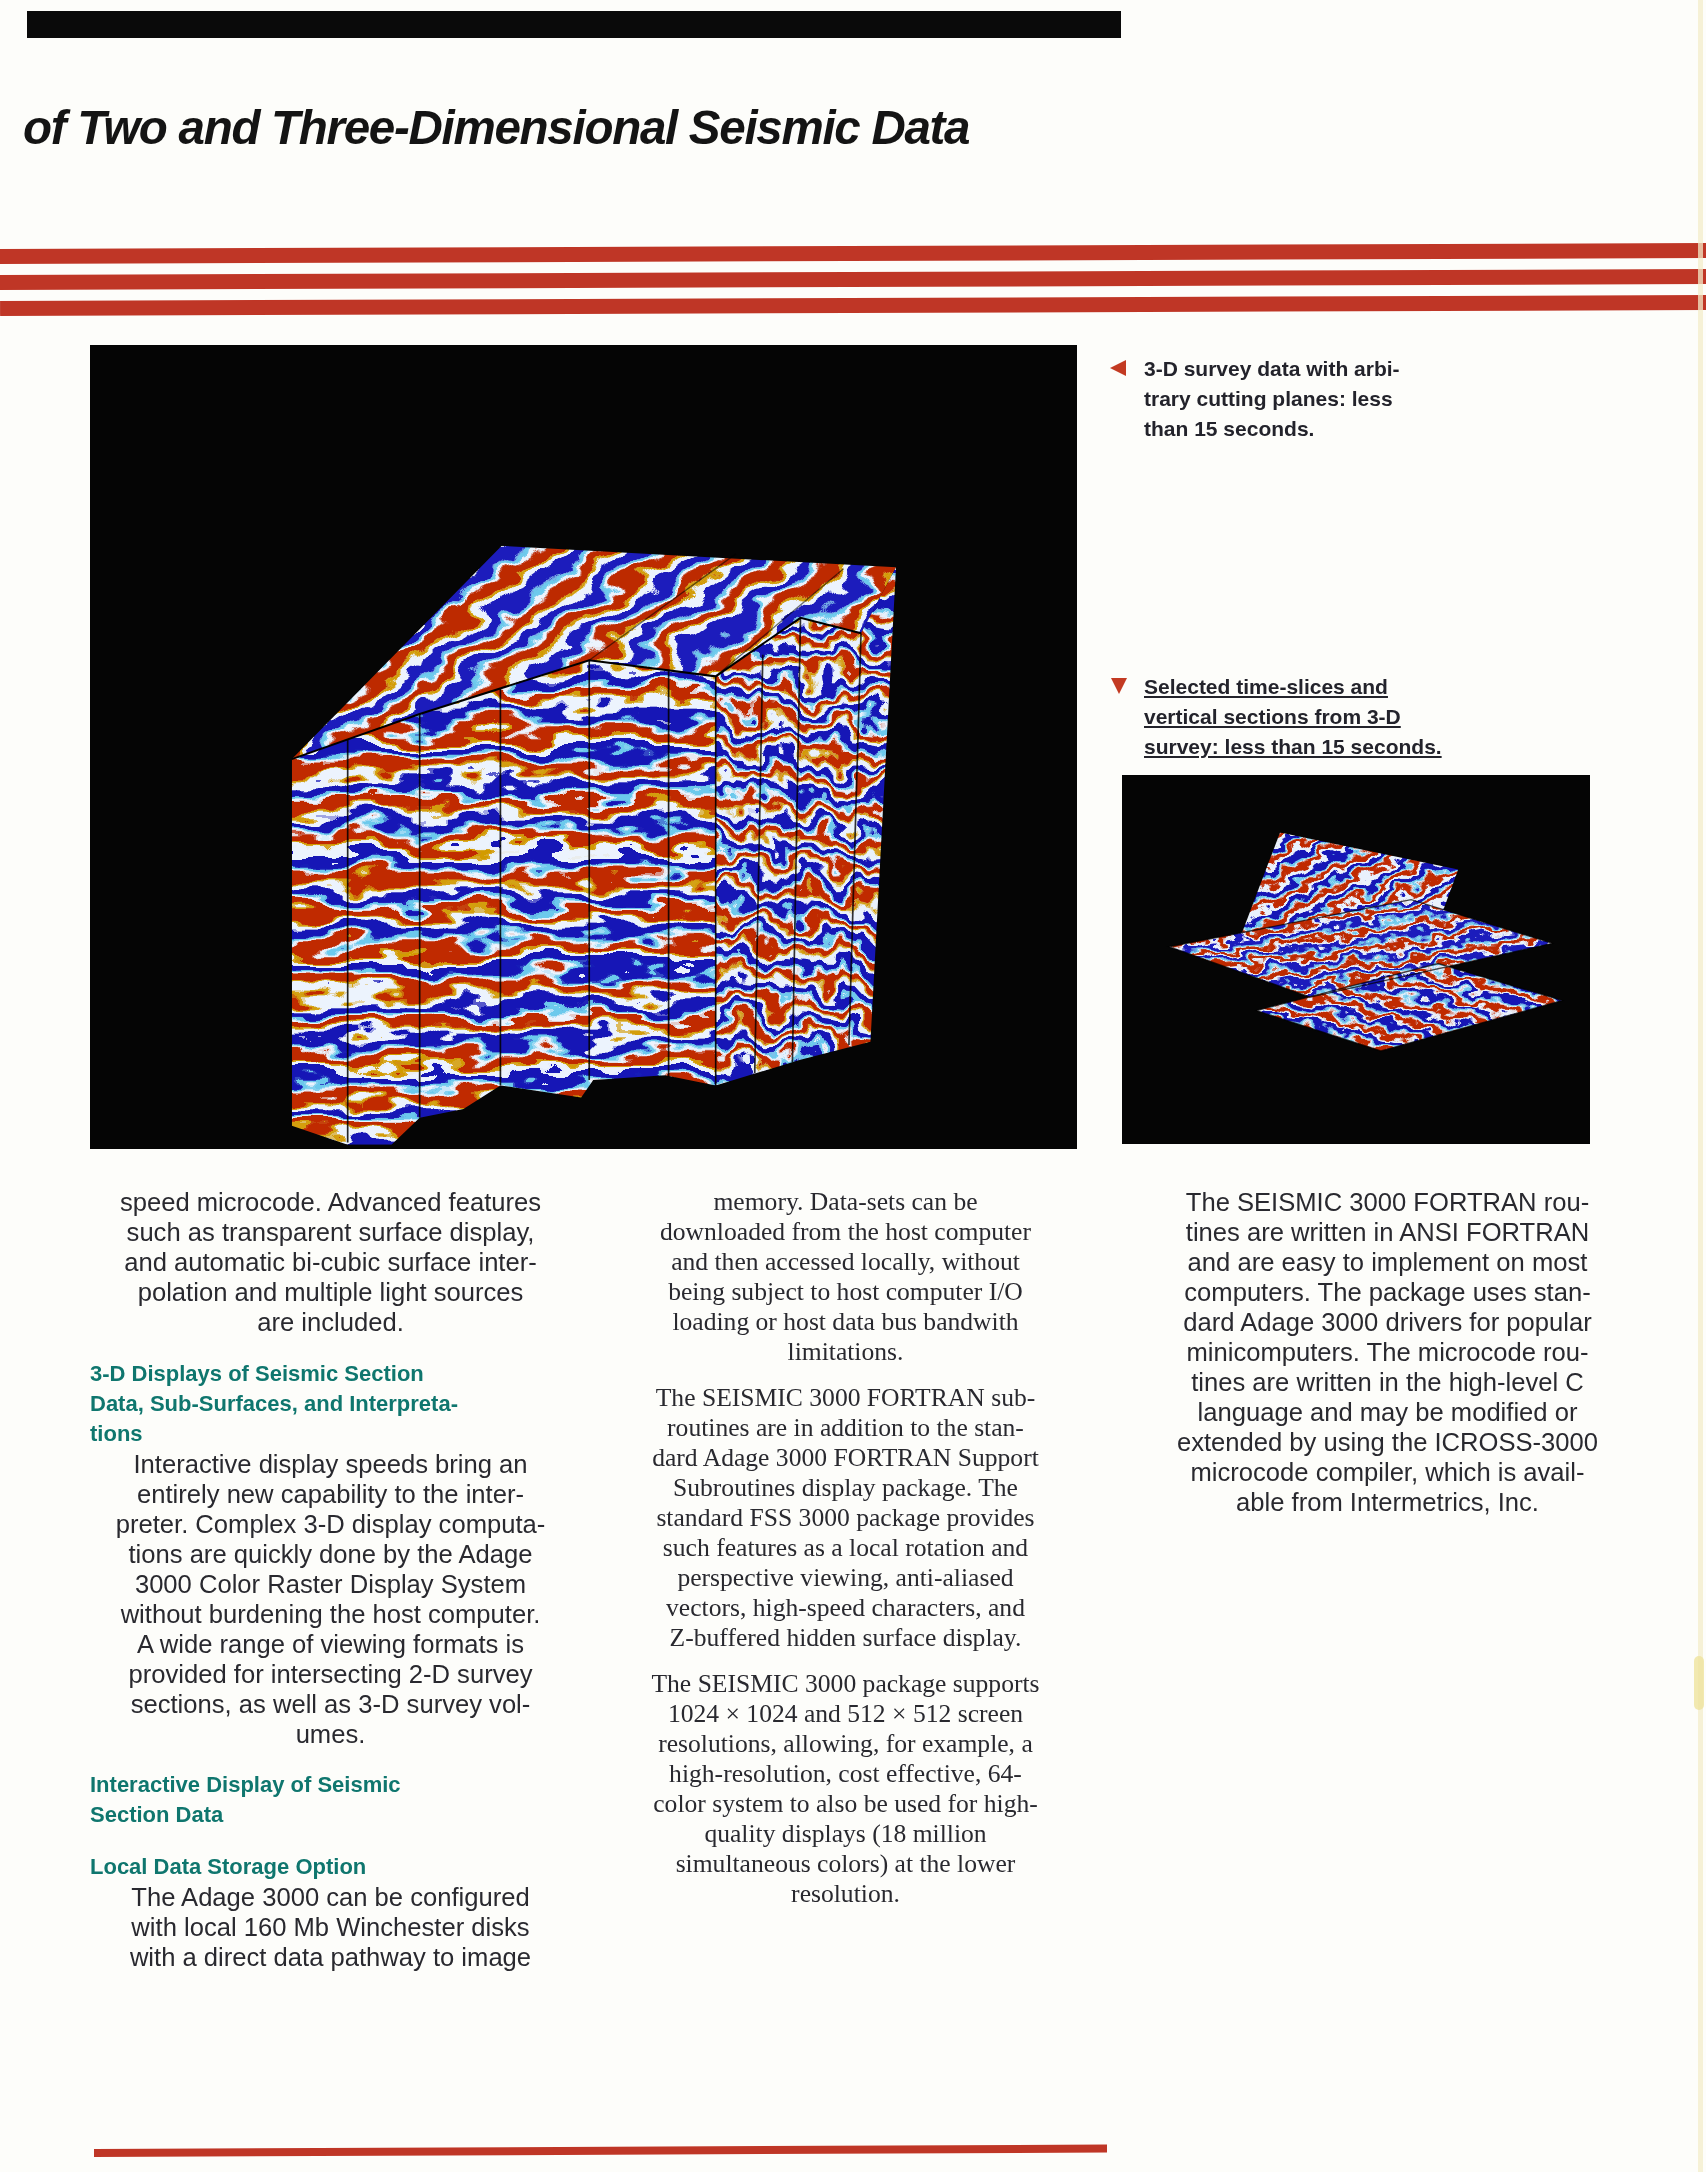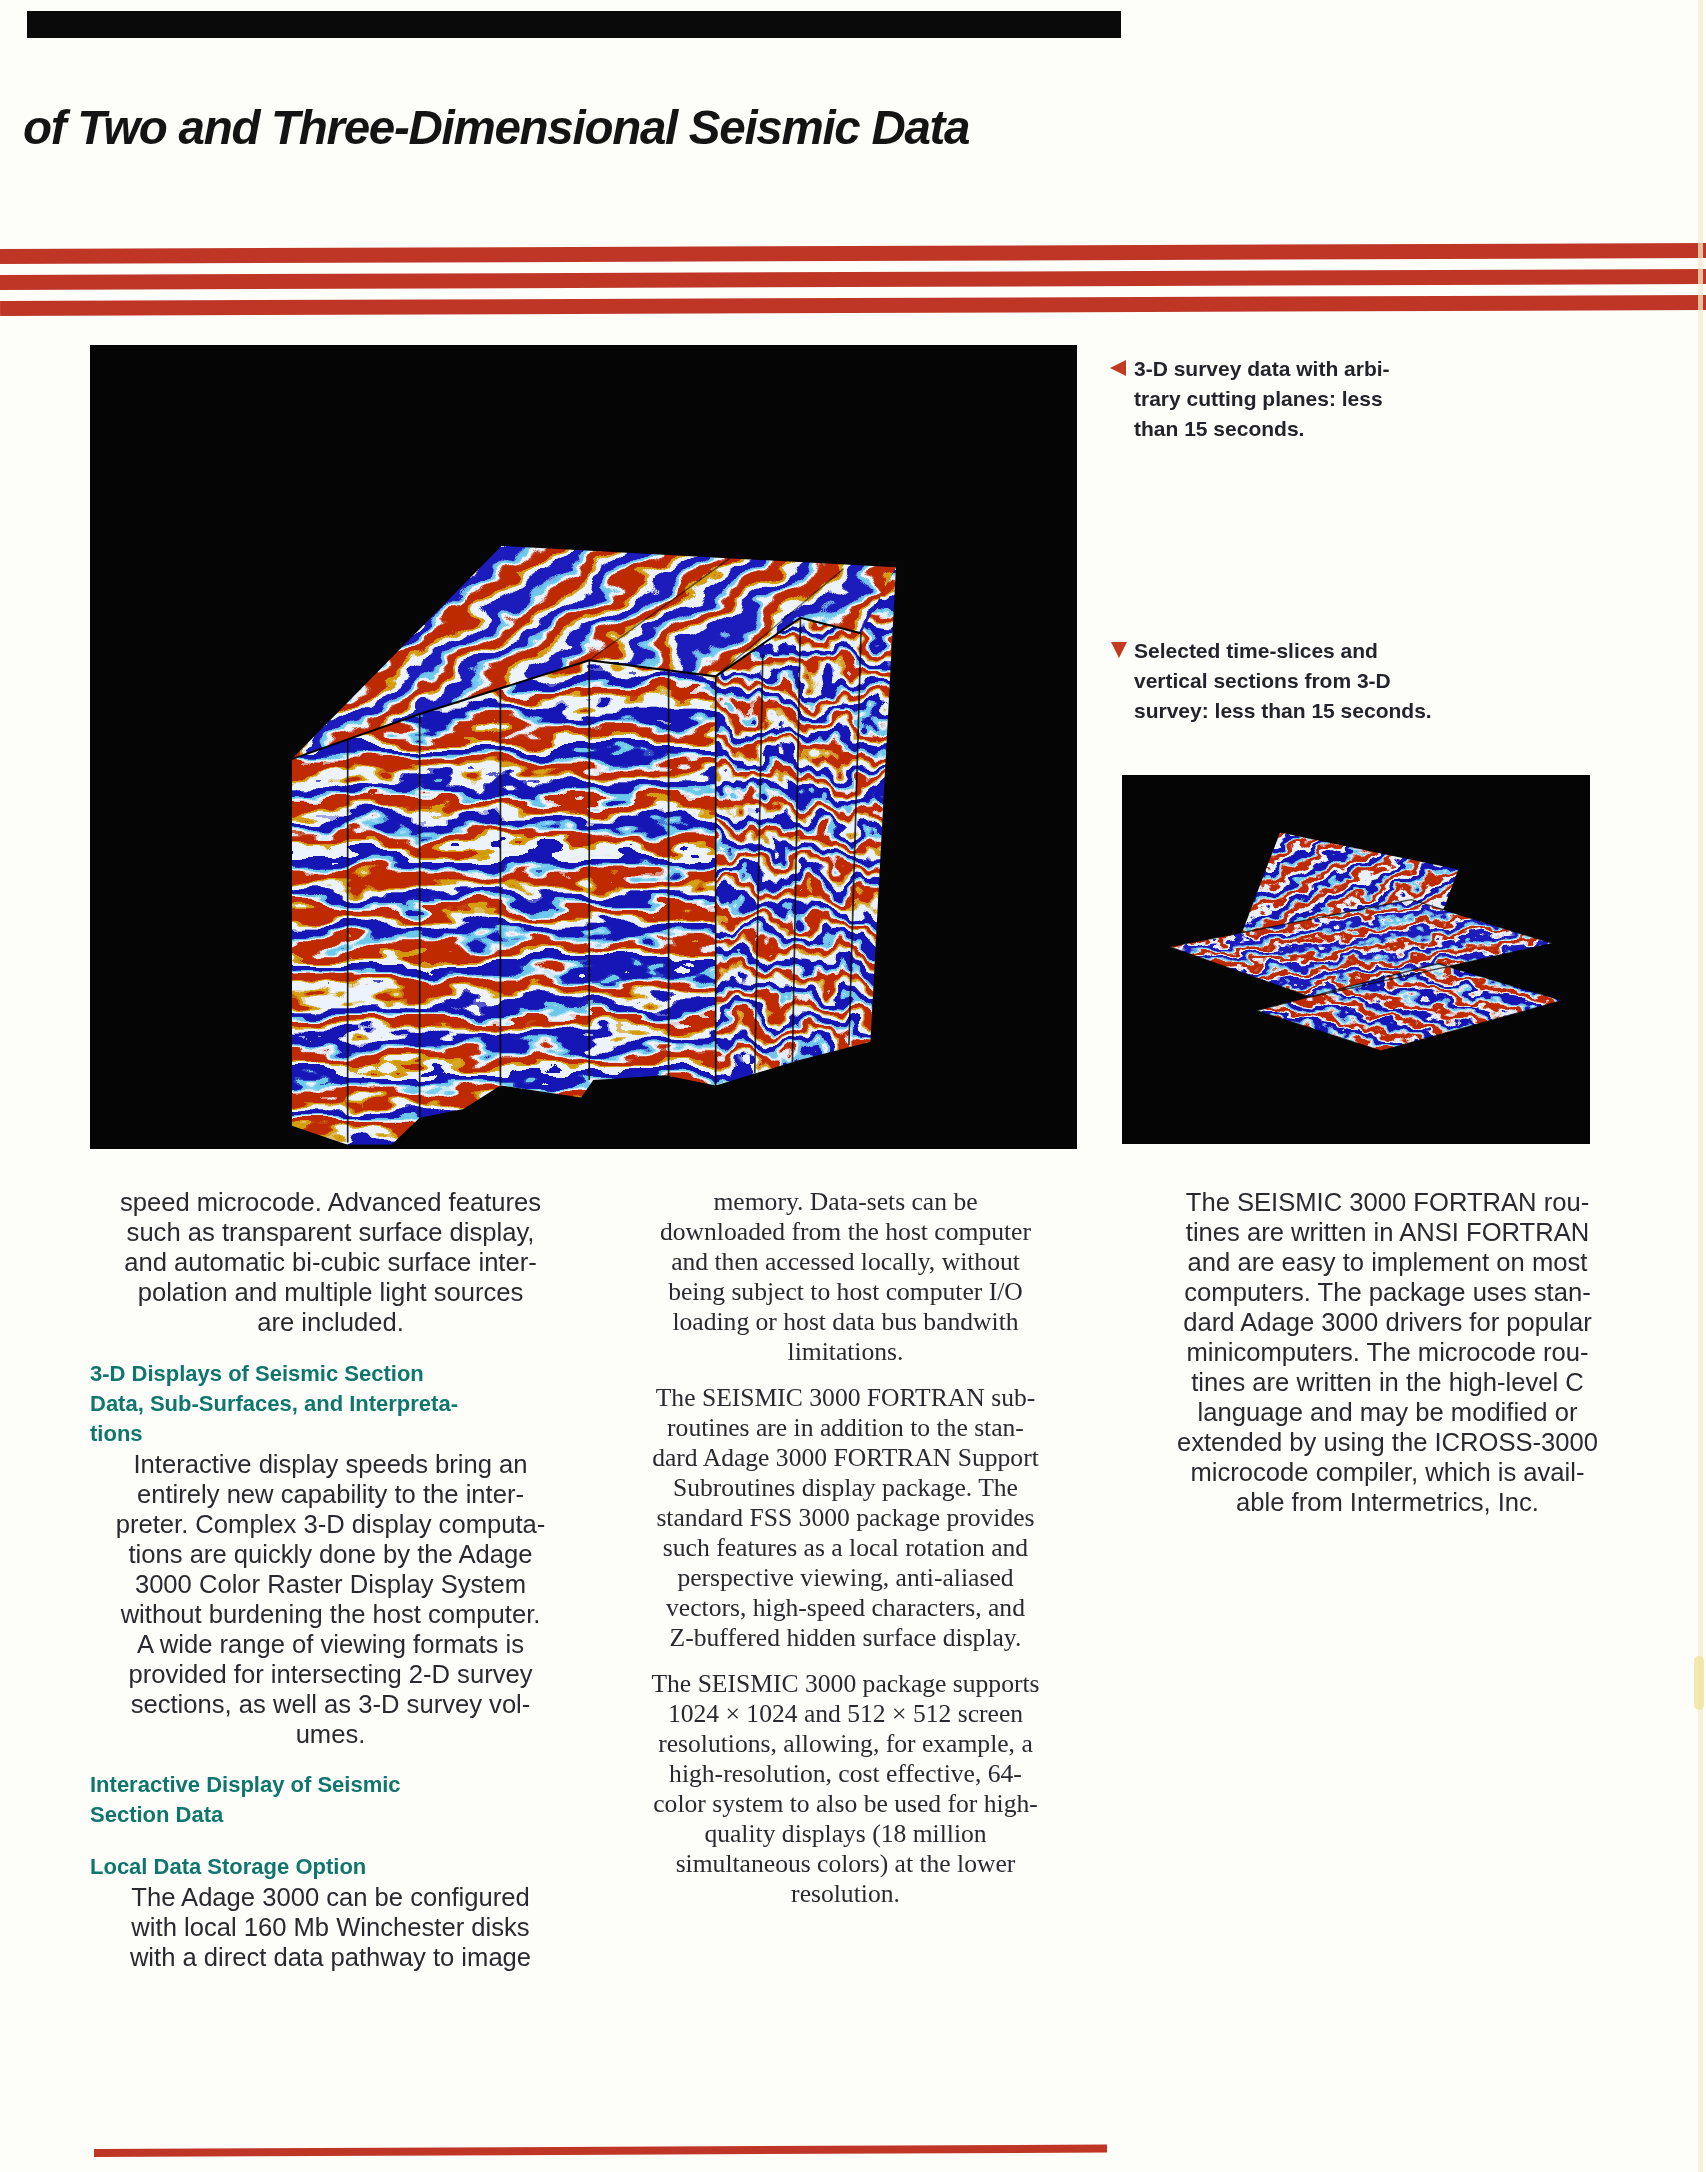--- a/index.html
+++ b/index.html
@@ -17,23 +17,23 @@
     font-size:48px;font-weight:bold;font-style:italic;letter-spacing:-1.3px;
     color:#141414;white-space:nowrap;transform:scaleX(0.99);transform-origin:left top;
   }
   .stripes{left:0;top:246px;width:1707px;transform:rotate(-0.2deg);transform-origin:center;}
   .stripe{width:1707px;height:15px;background:#bf3626;margin-bottom:10.8px;}
   
   .fig-large{left:90px;top:345px;width:987px;height:804px;background:#050505;}
   .fig-small{left:1122px;top:775px;width:468px;height:369px;background:#050505;}
   
   .caption{width:350px;font-size:21px;font-weight:bold;line-height:30px;color:#23232b;}
-  .caption .cap-text{display:block;margin-left:24px;white-space:pre-line;}
+  .caption .cap-text{display:block;margin-left:34px;white-space:pre-line;}
   .cap1{left:1110px;top:354px;}
-  .cap2{left:1110px;top:636px;}
+  .cap2{left:1110px;top:672px;text-decoration:underline;}
   .tri-left{position:absolute;left:0;top:6px;width:0;height:0;
     border-top:8.7px solid transparent;border-bottom:8.7px solid transparent;
     border-right:16px solid #c33a22;}
   .tri-down{position:absolute;left:1.3px;top:6px;width:0;height:0;
     border-left:8px solid transparent;border-right:8px solid transparent;
     border-top:16px solid #c33a22;}
   
   .col{top:1187px;}
   .col1{left:90px;width:481px;}
   .col2{left:601px;width:489px;font-family:Liberation Serif, serif;}

